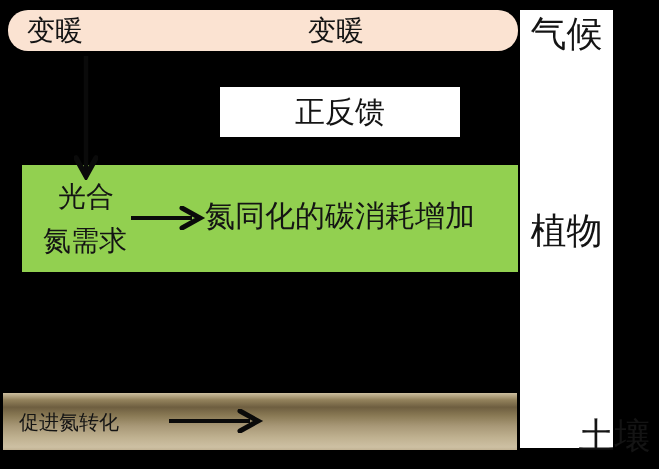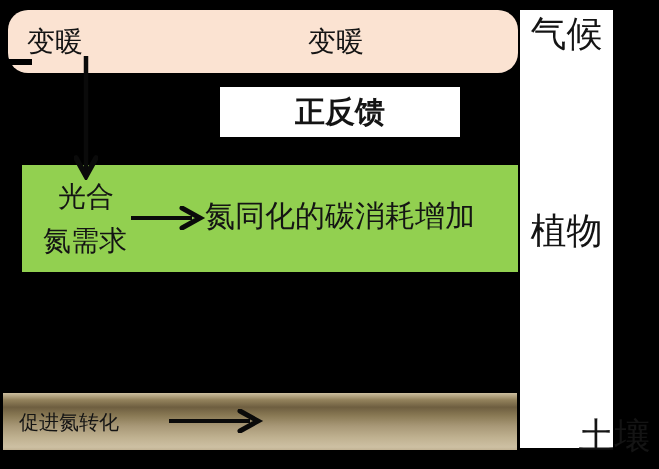--- a/index.html
+++ b/index.html
@@ -13,21 +13,21 @@
   }
   html,body{margin:0;padding:0;background:#222;}
   body{font-family:"Liberation Sans","DejaVu Sans",sans-serif;}
   #canvas{
     position:relative;width:659px;height:469px;
     background:var(--background);overflow:hidden;
     color:var(--text);
   }
   
   .climate-bar{
-    position:absolute;left:8px;top:10px;width:510px;height:63px;
+    position:absolute;left:8px;top:10px;width:510px;height:41px;
     background:var(--climate-bar);
     border-radius:20px;
   }
   .climate-bar .warm{
     position:absolute;top:50%;transform:translateY(-50%);
     font-size:28px;line-height:30px;white-space:nowrap;
   }
   .warm-left{left:19px;}
   .warm-mid{left:300px;}
   .bar-edge-mark{
@@ -45,21 +45,20 @@
   }
   .col-climate{top:6px;}
   .col-plant{top:203px;}
   .col-soil{top:408px;margin-left:48px;}
   
   .feedback-box{
     position:absolute;left:220px;top:87px;width:240px;height:50px;
     background:var(--feedback-box);
     display:flex;align-items:center;justify-content:center;
     font-size:30px;
-    font-weight:bold;
   }
   
   .plant-box{
     position:absolute;left:22px;top:165px;width:496px;height:107px;
     background:var(--plant-box);
   }
   .plant-box .txt{position:absolute;white-space:nowrap;}
   .photo-label{left:36px;top:17px;font-size:28px;line-height:30px;}
   .demand-label{left:21px;top:61px;font-size:28px;line-height:30px;}
   .carbon-label{left:183px;top:35px;font-size:30px;line-height:32px;}

